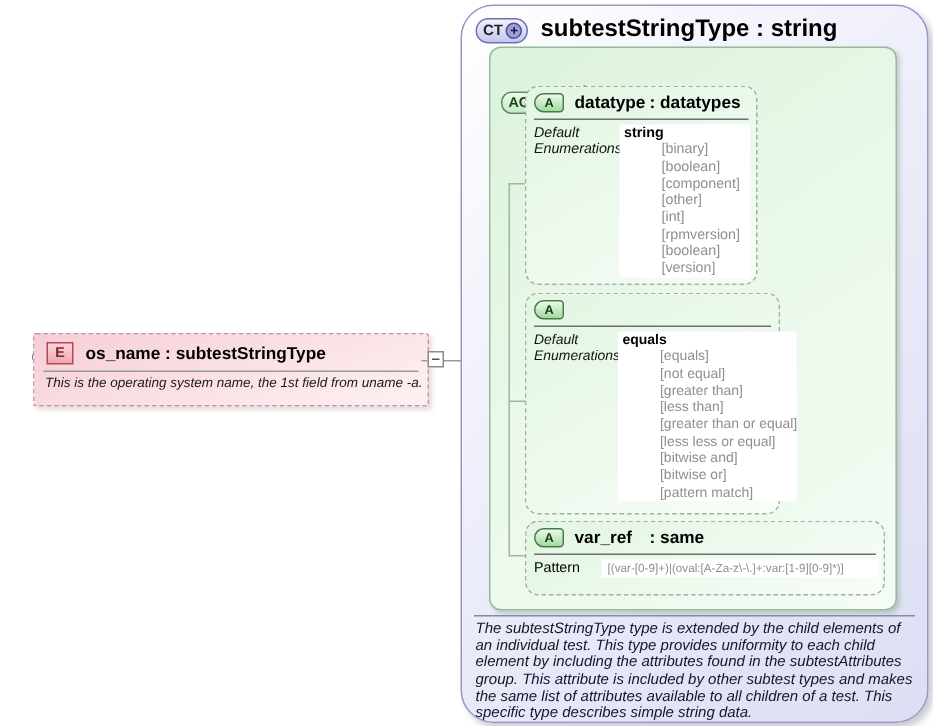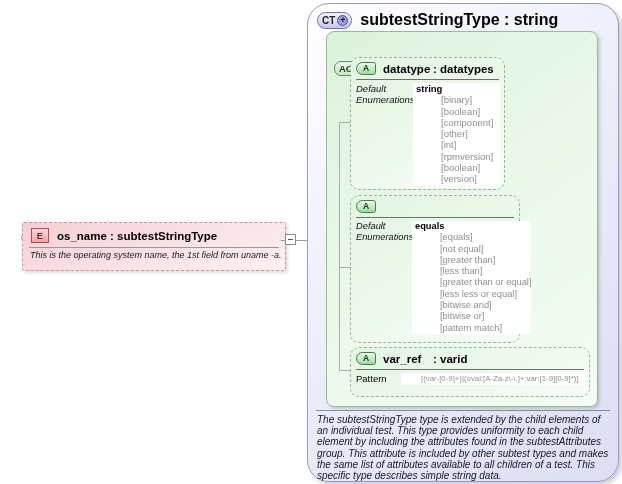--- a/index.html
+++ b/index.html
@@ -63,21 +63,21 @@
   .attr-name{display:inline-block;min-width:50px;}
   .attr-sep{border-top:1px solid #6f6f6f;margin:2px 5px 0 5px;}
   .attr-table{display:flex;align-items:stretch;padding:3px 4px 0 5px;font-size:9.5px;line-height:11.3px;}
   .lbl-col{width:57px;flex:none;font-style:italic;color:#101010;}
   .val-col{flex:1;background:#ffffff;padding-left:3px;min-height:100%;}
   .val-default{font-weight:bold;color:#000;}
   .val-enum{color:#8f8f8f;white-space:nowrap;padding-left:25px;}
   .pattern-row{padding:3px 4px 0 5px;display:flex;font-size:9.5px;line-height:11.5px;}
   .pattern-lbl{width:45px;flex:none;}
   .pattern-val{flex:1;background:#fff;color:#8f8f8f;font-size:7.8px;line-height:11.5px;
-    white-space:nowrap;overflow:hidden;padding-left:20px;}
+    white-space:nowrap;overflow:hidden;padding-left:4px;}
   
   .doc-sep{position:absolute;left:8px;right:8px;top:406px;border-top:1px solid #8a8a9a;}
   .doc-text{
     position:absolute;left:9px;top:410px;width:296px;
     font-size:10px;font-style:italic;line-height:11.2px;color:#15152a;
   }
   
   .elem-box{
     position:absolute;left:22px;top:222px;width:262px;height:47px;
     border:1px dashed #c498a2;border-radius:2px;
@@ -199,21 +199,21 @@
             </div>
         </div>
       </div>
     </div>
 
     <div class="attr-box attr-varref">
       <div class="attr-header">
         <span class="a-badge">A</span>
         <span class="attr-title">
             <span class="attr-name">var_ref</span>
-            <span>: varid</span>
+            <span>: same</span>
           </span>
       </div>
       <div class="attr-sep"></div>
       <div class="pattern-row">
         <div class="pattern-lbl">Pattern</div>
         <div class="pattern-val">[(var-[0-9]+)|(oval:[A-Za-z\-\.]+:var:[1-9][0-9]*)]</div>
       </div>
     </div>
   </div>
 

